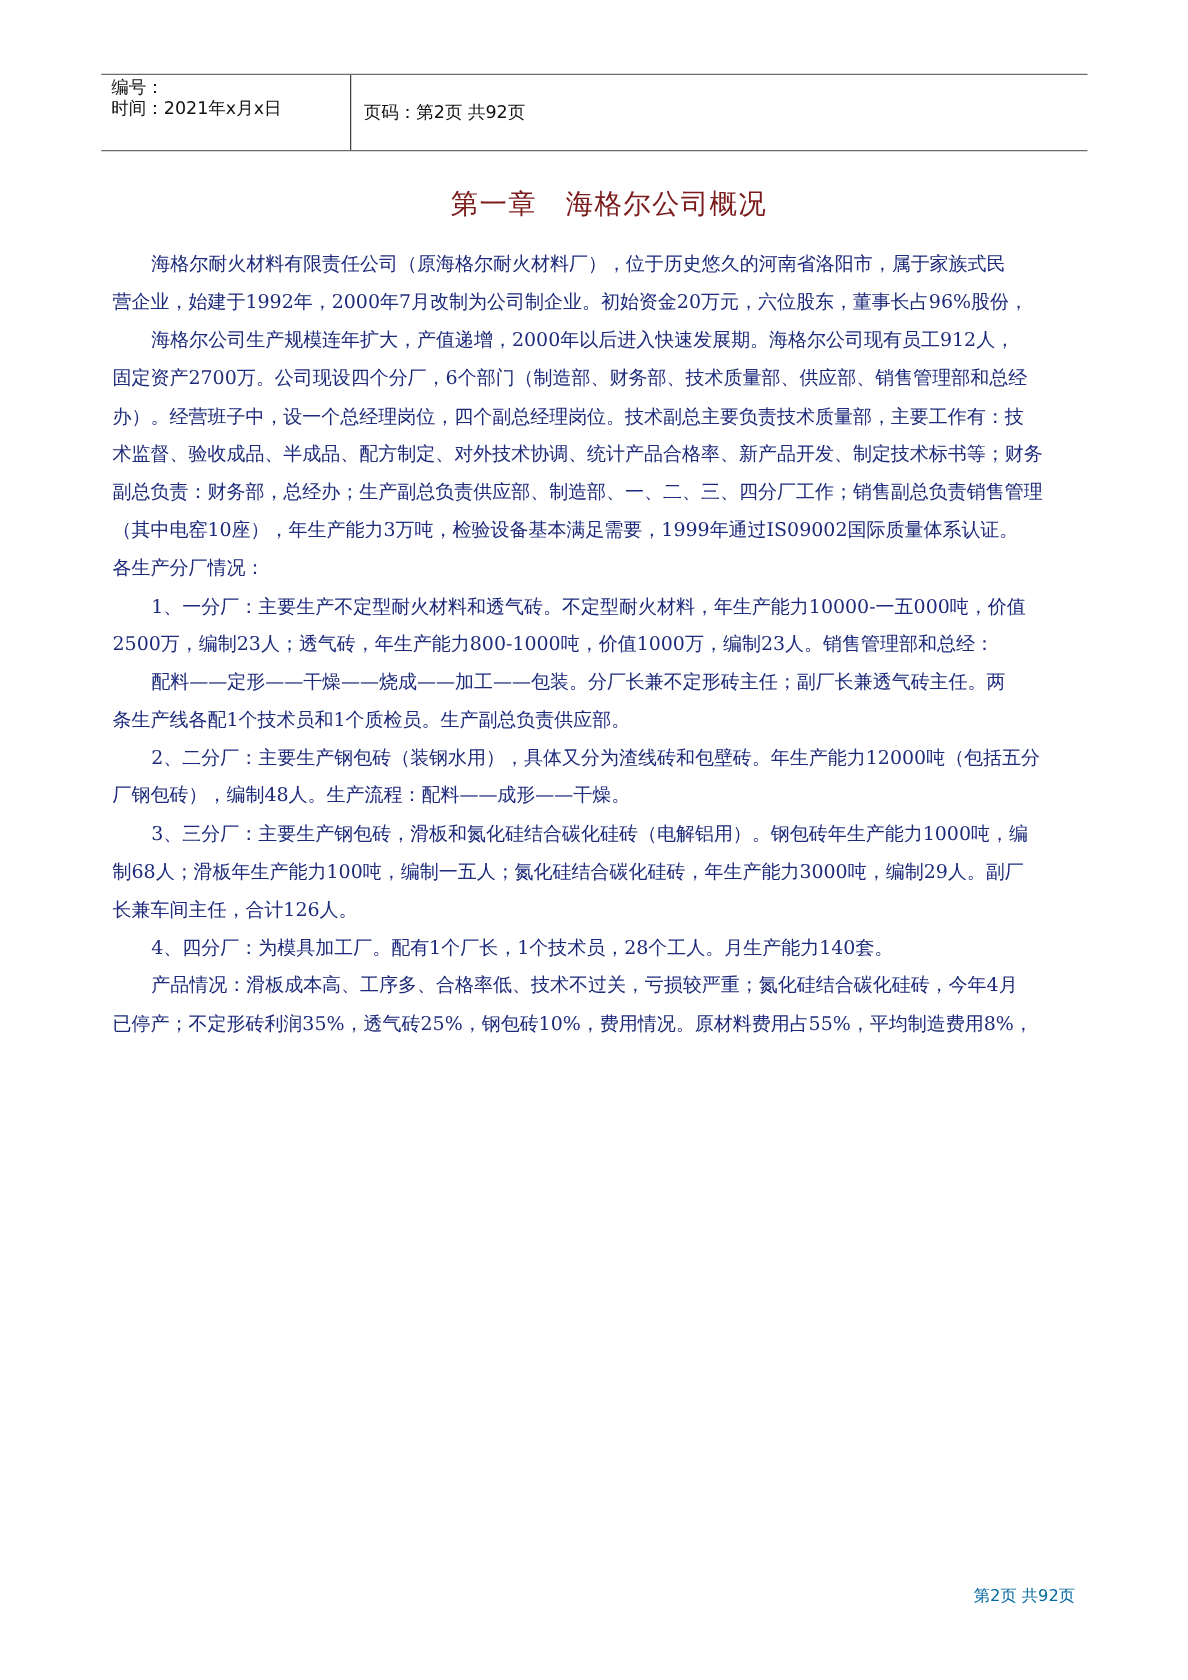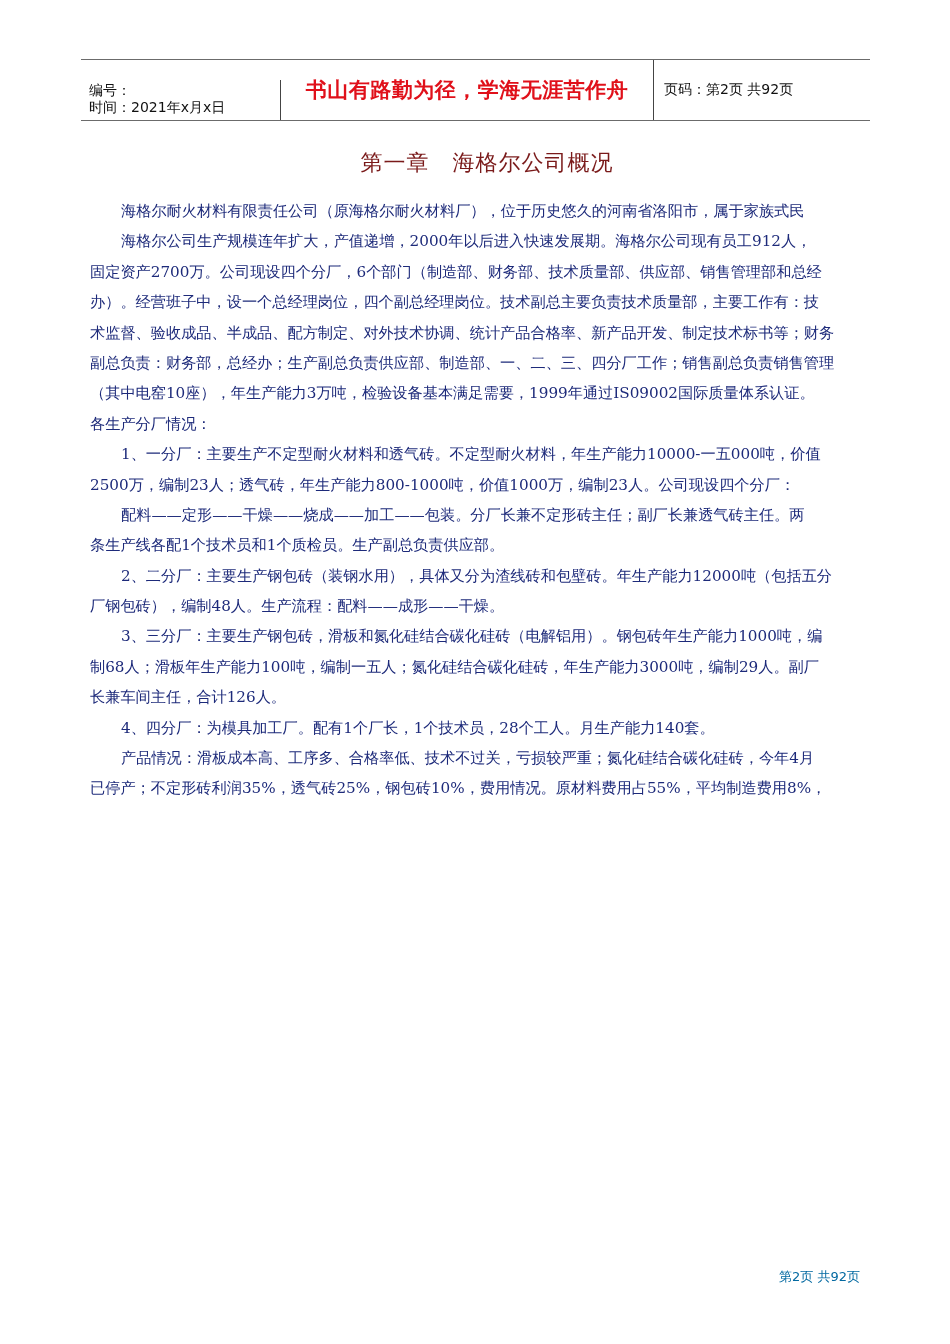--- a/index.html
+++ b/index.html
@@ -1,58 +1,58 @@
 <!DOCTYPE html>
 <html><head>
 <meta charset="utf-8">
 <style>
   html, body { margin:0; padding:0; background:#ffffff; }
   body { width:950px; height:1344px; position:relative; overflow:hidden;
          font-family:"DejaVu Serif", "Liberation Serif", serif; }
   .header { position:absolute; left:81px; top:59px; width:789px; height:60px;
             border-top:1.5px solid #6b6b6b; border-bottom:1.5px solid #6b6b6b; display:flex; }
   .h-left { width:200px; border-right:1px solid #444; padding:2px 0 0 8px; box-sizing:border-box;
-            font-family:"DejaVu Sans","Liberation Sans",sans-serif; font-size:14px; color:#111; line-height:17px;margin-top:20px; }
+            font-family:"DejaVu Sans","Liberation Sans",sans-serif; font-size:14px; color:#111; line-height:17px; }
   .h-mid { width:372px; border-right:1px solid #444; display:flex; align-items:center; justify-content:center;
            font-family:"DejaVu Sans","Liberation Sans",sans-serif; font-size:21px; color:#e0101a; font-weight:bold; letter-spacing:0.5px; }
   .h-right { flex:1; display:flex; align-items:center; padding-left:10px;
              font-family:"DejaVu Sans","Liberation Sans",sans-serif; font-size:14px; color:#111; }
   .title { position:absolute; top:148px; left:0; width:950px; text-align:center;
            font-size:22px; color:#7a1a1a; letter-spacing:1px;margin-left:12px; }
   .body { position:absolute; left:90px; top:196px; width:772px; color:#1d2a7a; font-size:15.2px; }
   .line { height:30.4px; line-height:30.4px; white-space:nowrap; overflow:visible; text-align:justify; }
   .ind { padding-left:31px; }
   .footer { position:absolute; top:1268px; right:90px; font-family:"DejaVu Sans","Liberation Sans",sans-serif;
             font-size:13px; color:#0369a1; }
 </style>
 </head>
 <body>
 
 <div class="header">
   <div class="h-left">
     <div>编号：</div>
     <div>时间：2021年x月x日</div>
   </div>
-  <div class="h-mid">书山有路勤为径，学海无涯苦作舟</div>
   <div class="h-right">页码：第2页 共92页</div>
 </div>
 
 <div class="title">第一章　海格尔公司概况</div>
 
 <div class="body" id="body">
     <div class="line ind">海格尔耐火材料有限责任公司（原海格尔耐火材料厂），位于历史悠久的河南省洛阳市，属于家族式民</div>
+    <div class="line">营企业，始建于1992年，2000年7月改制为公司制企业。初始资金20万元，六位股东，董事长占96%股份，</div>
     <div class="line ind">海格尔公司生产规模连年扩大，产值递增，2000年以后进入快速发展期。海格尔公司现有员工912人，</div>
     <div class="line">固定资产2700万。公司现设四个分厂，6个部门（制造部、财务部、技术质量部、供应部、销售管理部和总经</div>
     <div class="line">办）。经营班子中，设一个总经理岗位，四个副总经理岗位。技术副总主要负责技术质量部，主要工作有：技</div>
     <div class="line">术监督、验收成品、半成品、配方制定、对外技术协调、统计产品合格率、新产品开发、制定技术标书等；财务</div>
     <div class="line">副总负责：财务部，总经办；生产副总负责供应部、制造部、一、二、三、四分厂工作；销售副总负责销售管理</div>
     <div class="line">（其中电窑10座），年生产能力3万吨，检验设备基本满足需要，1999年通过IS09002国际质量体系认证。</div>
     <div class="line">各生产分厂情况：</div>
     <div class="line ind">1、一分厂：主要生产不定型耐火材料和透气砖。不定型耐火材料，年生产能力10000-一五000吨，价值</div>
-    <div class="line">2500万，编制23人；透气砖，年生产能力800-1000吨，价值1000万，编制23人。公司现设四个分厂：</div>
+    <div class="line">2500万，编制23人；透气砖，年生产能力800-1000吨，价值1000万，编制23人。销售管理部和总经：</div>
     <div class="line ind">配料——定形——干燥——烧成——加工——包装。分厂长兼不定形砖主任；副厂长兼透气砖主任。两</div>
     <div class="line">条生产线各配1个技术员和1个质检员。生产副总负责供应部。</div>
     <div class="line ind">2、二分厂：主要生产钢包砖（装钢水用），具体又分为渣线砖和包壁砖。年生产能力12000吨（包括五分</div>
     <div class="line">厂钢包砖），编制48人。生产流程：配料——成形——干燥。</div>
     <div class="line ind">3、三分厂：主要生产钢包砖，滑板和氮化硅结合碳化硅砖（电解铝用）。钢包砖年生产能力1000吨，编</div>
     <div class="line">制68人；滑板年生产能力100吨，编制一五人；氮化硅结合碳化硅砖，年生产能力3000吨，编制29人。副厂</div>
     <div class="line">长兼车间主任，合计126人。</div>
     <div class="line ind">4、四分厂：为模具加工厂。配有1个厂长，1个技术员，28个工人。月生产能力140套。</div>
     <div class="line ind">产品情况：滑板成本高、工序多、合格率低、技术不过关，亏损较严重；氮化硅结合碳化硅砖，今年4月</div>
     <div class="line">已停产；不定形砖利润35%，透气砖25%，钢包砖10%，费用情况。原材料费用占55%，平均制造费用8%，</div>

